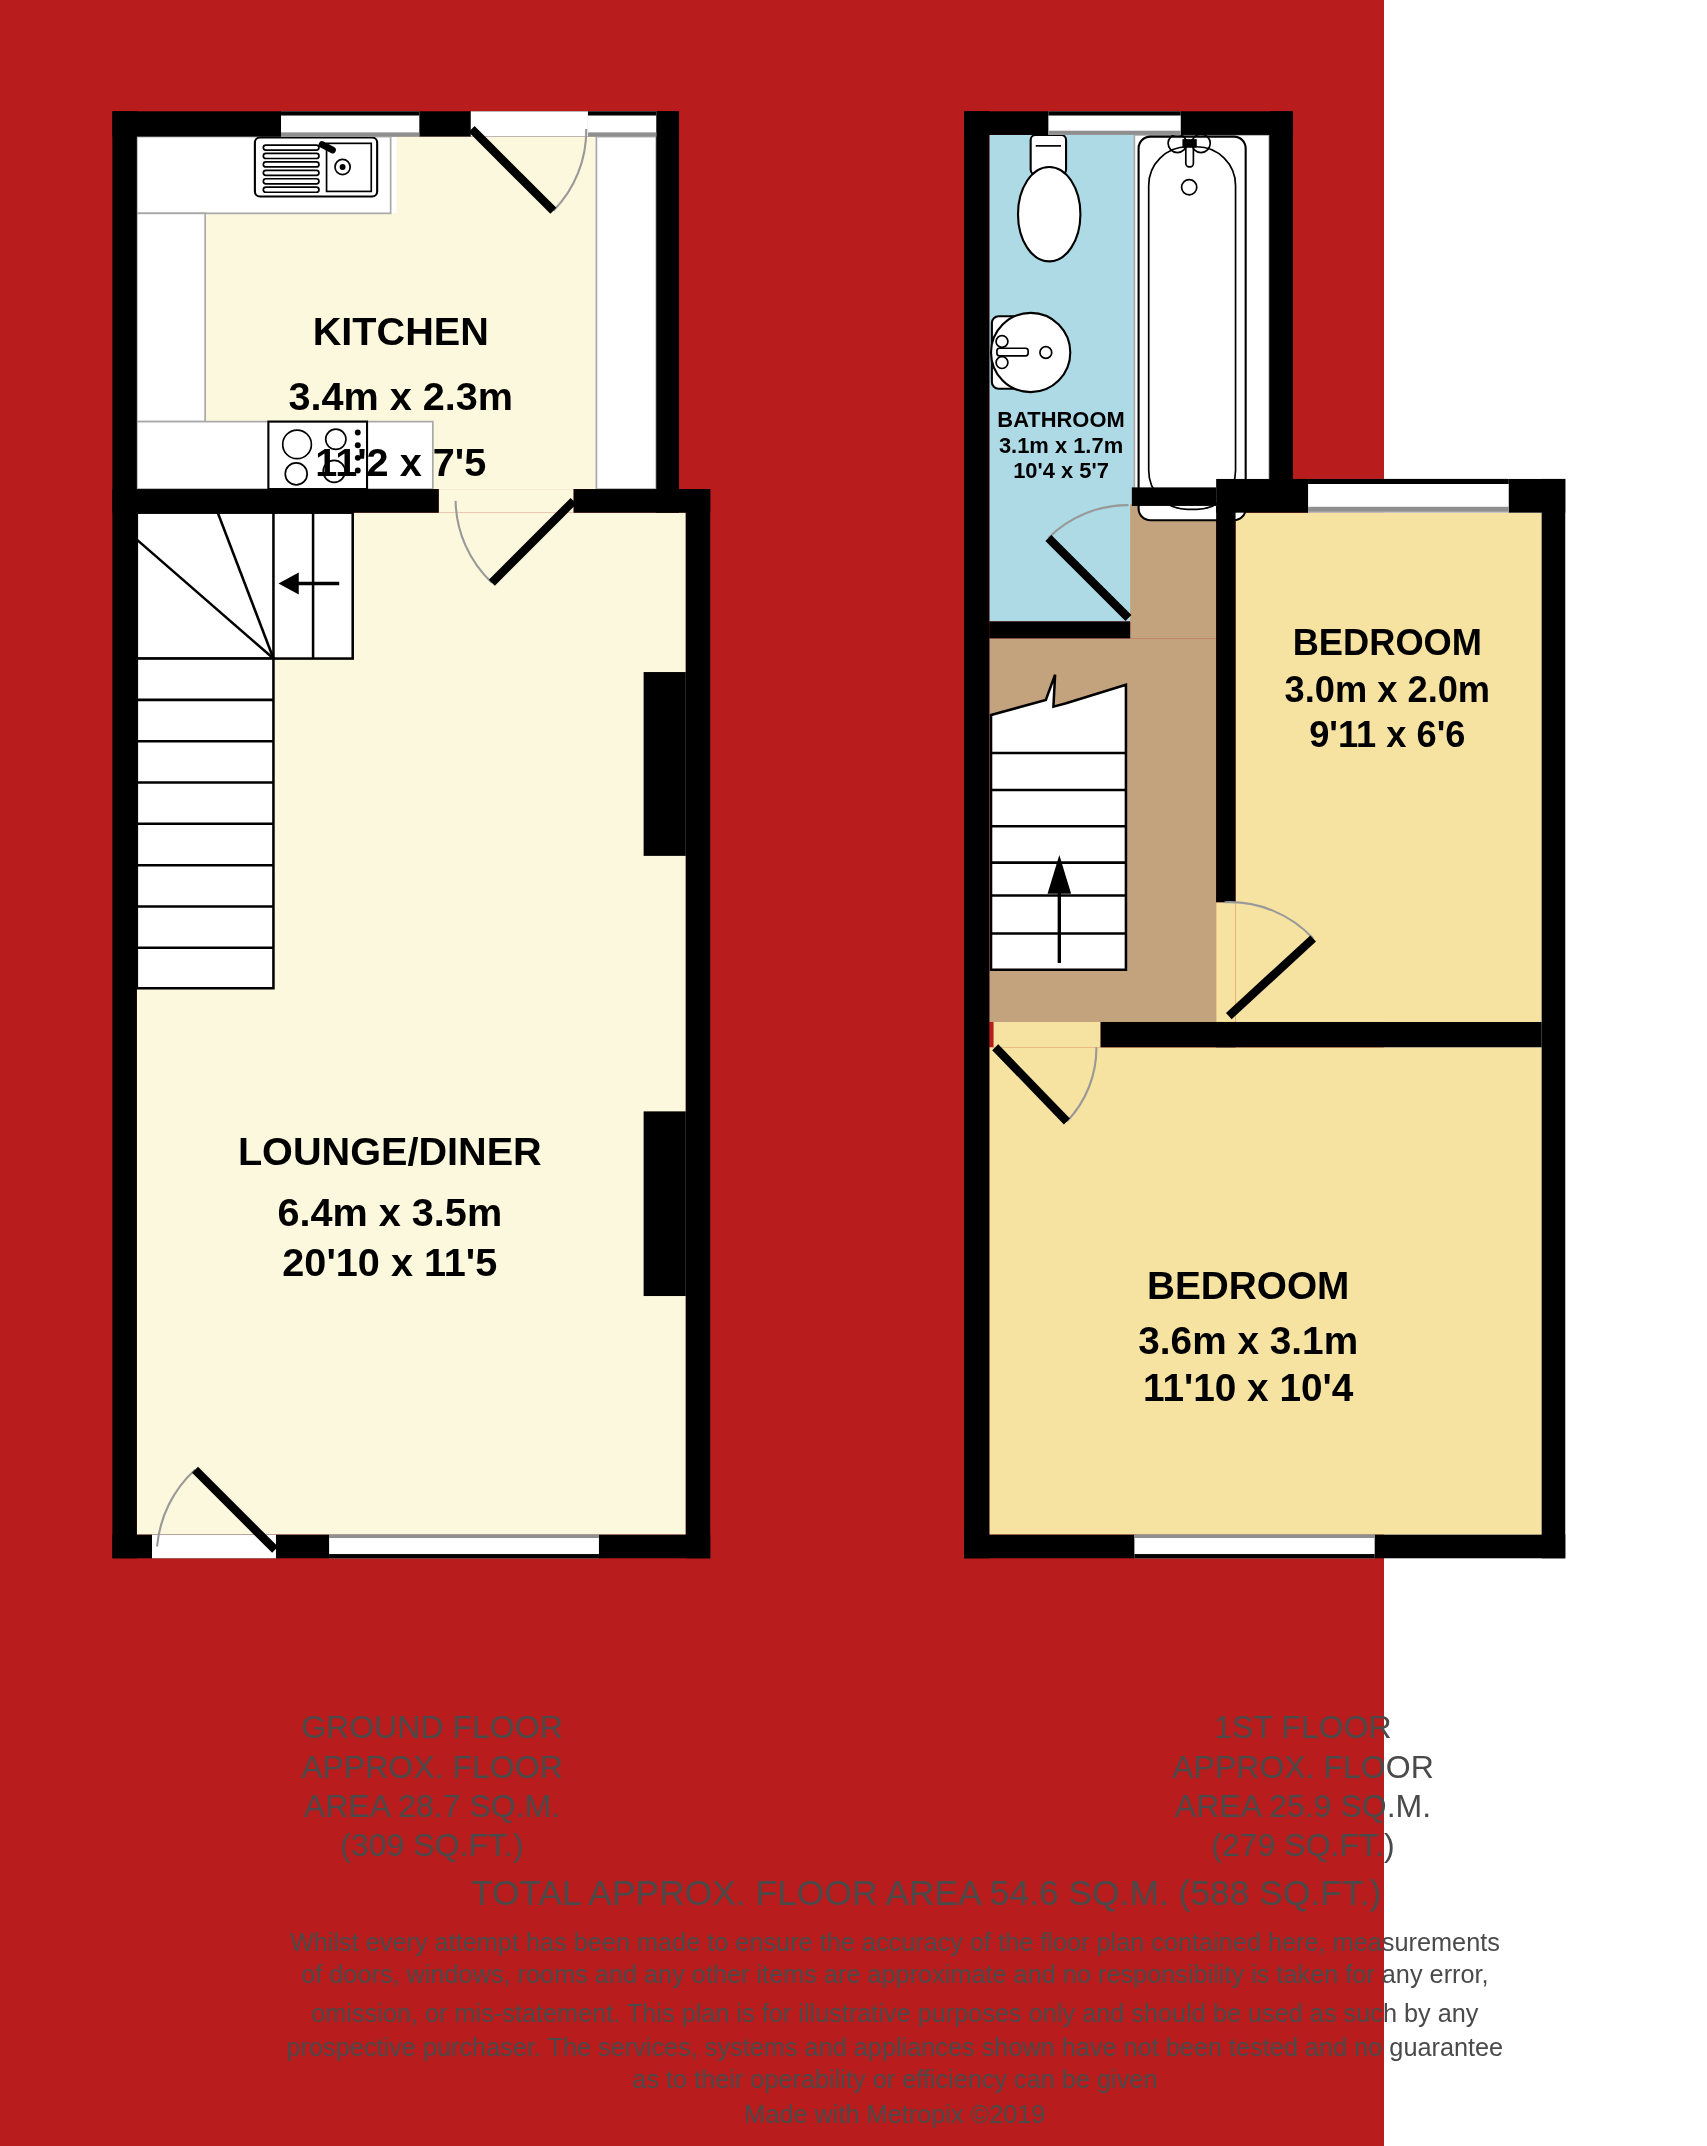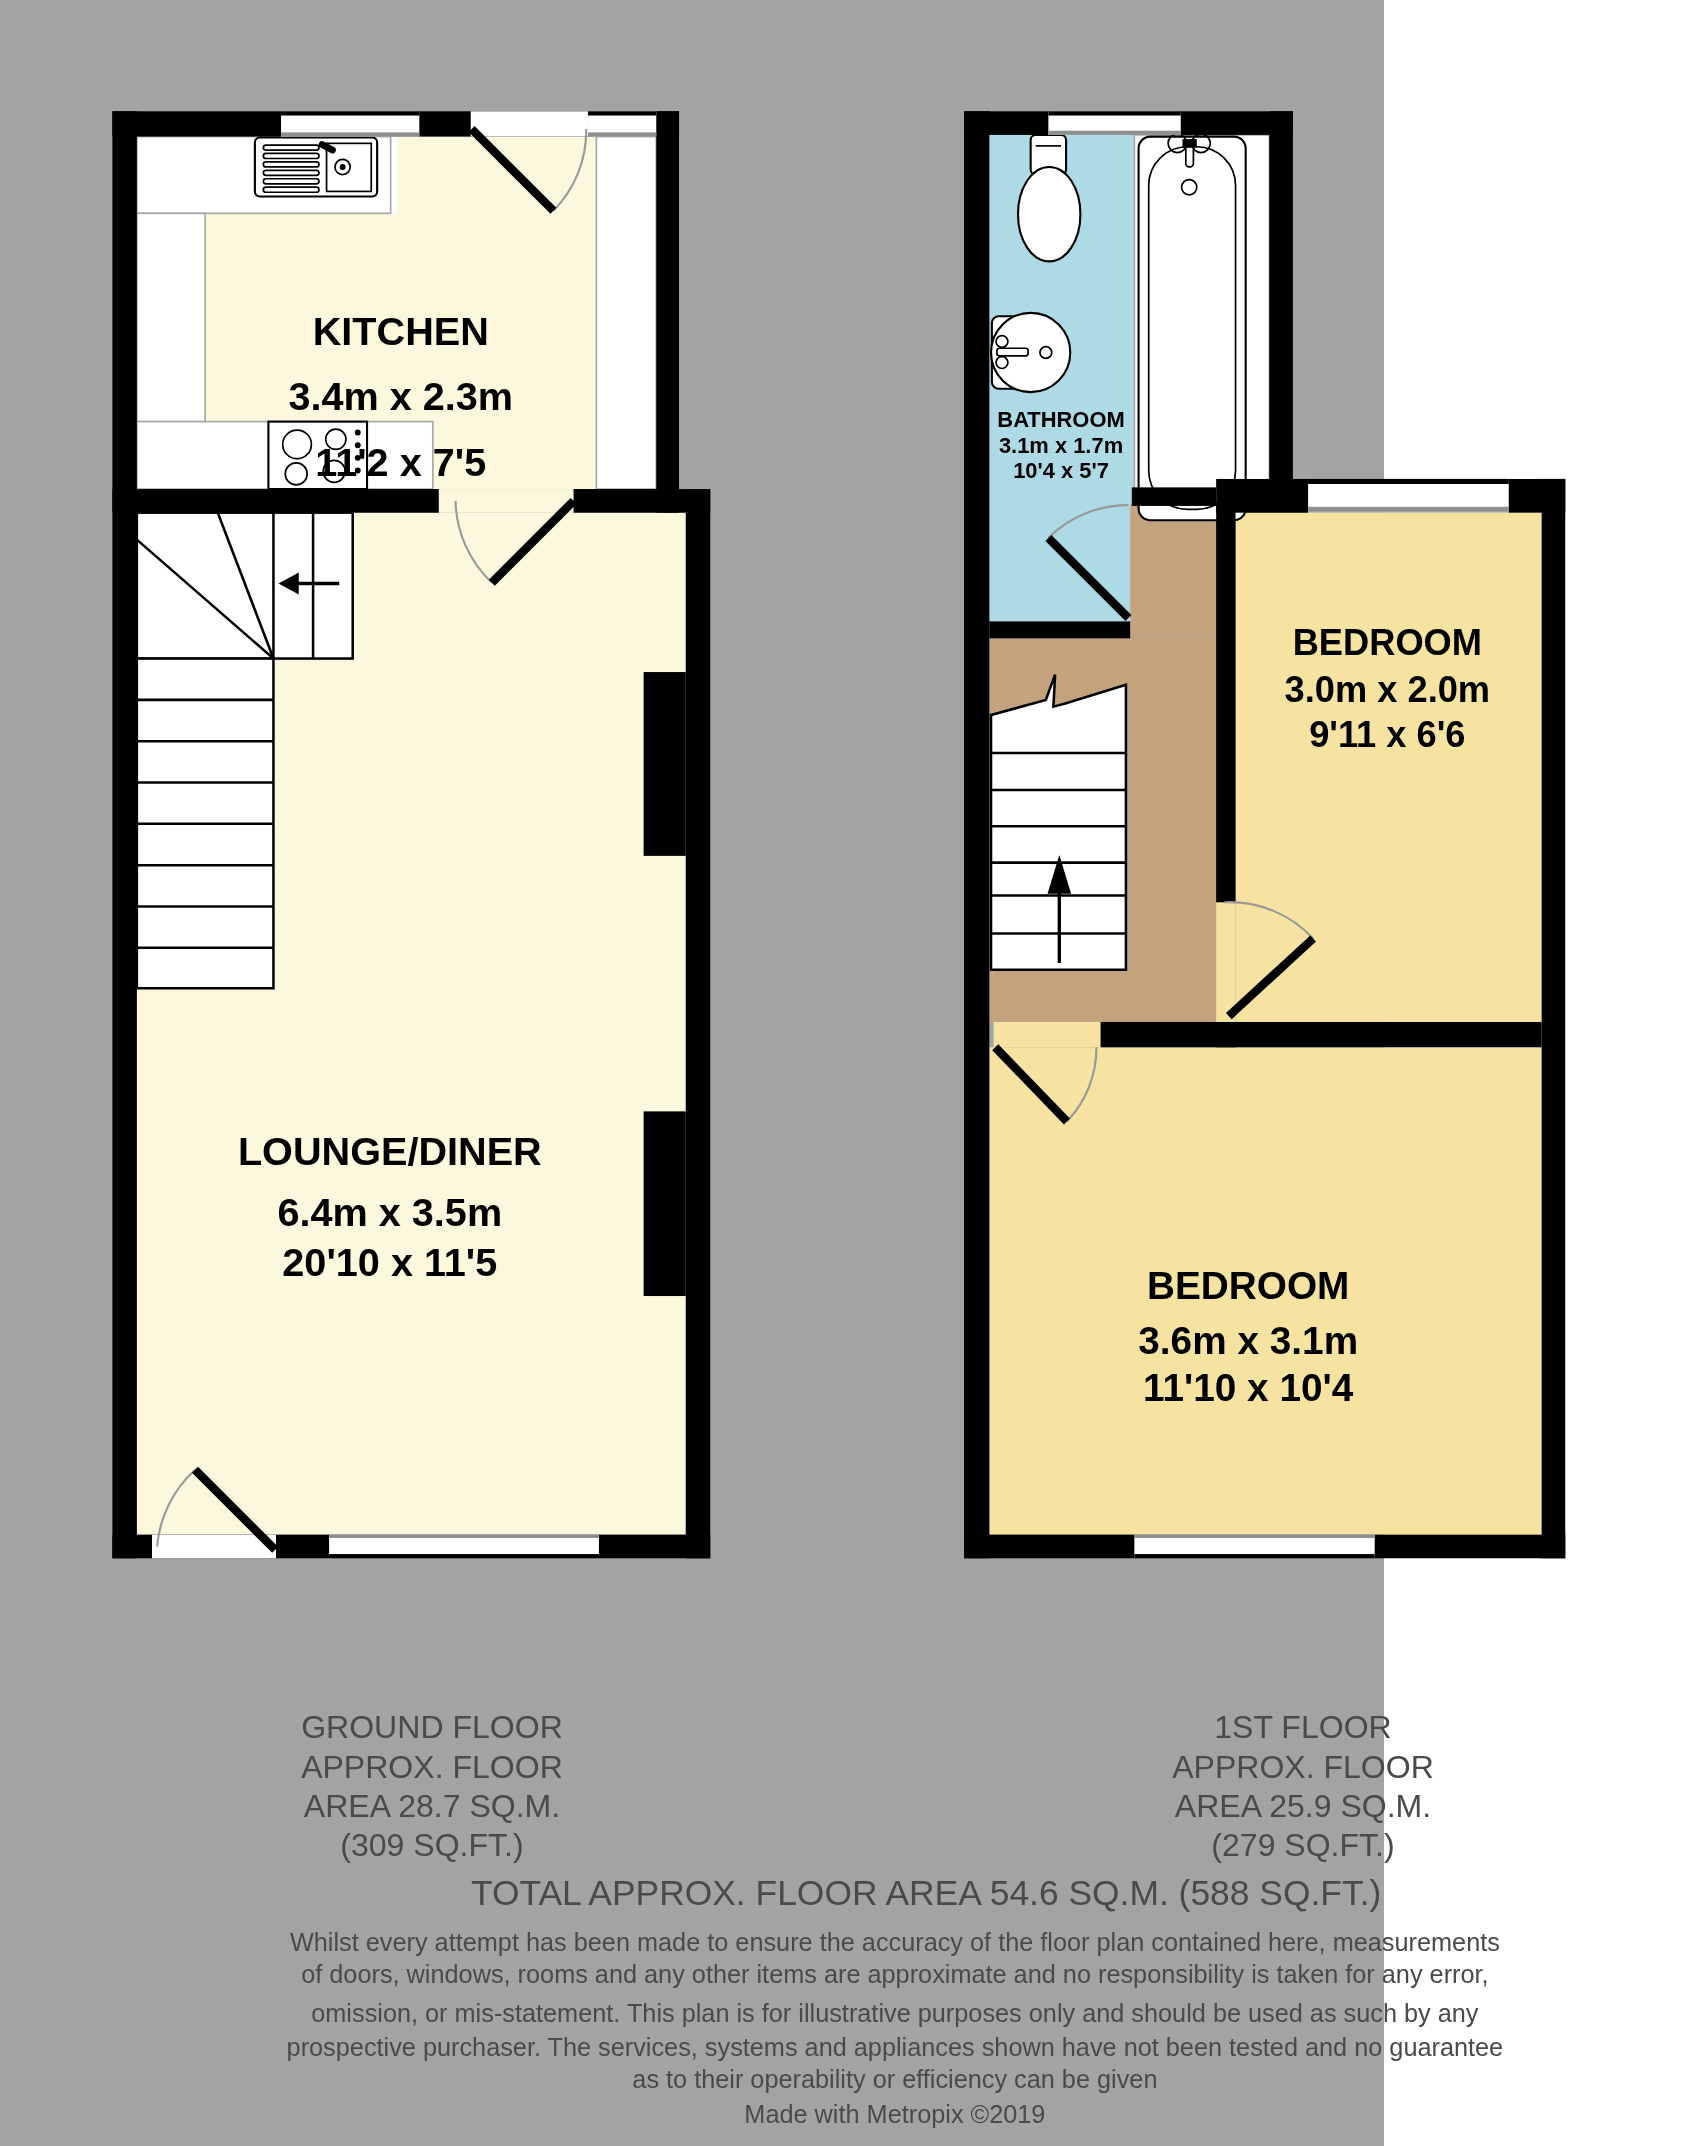--- a/index.html
+++ b/index.html
@@ -1,16 +1,16 @@
 <!DOCTYPE html>
 <html style="font-size:13.5px"><head>
 <meta charset="utf-8">
 <style>
   html,body{margin:0;padding:0;background:#ffffff;}
-  #canvas{position:relative;width:1384px;height:2146px;background:#a3a3a3;
+  #canvas{position:relative;width:1384px;height:2146px;background:#b91c1c;
           font-family:"Liberation Sans",sans-serif;text-align:center;}
   svg{display:block;}
   svg text{font-family:"Liberation Sans","DejaVu Sans",sans-serif;}
   .room-label{font-weight:bold;fill:#000000;text-anchor:middle;dominant-baseline:central;}
   .lbl-47{font-size:47px;}
   .lbl-46{font-size:46px;}
   .lbl-43{font-size:43px;}
   .lbl-26{font-size:26px;}
   .footer-line{fill:#4a4a4a;text-anchor:middle;dominant-baseline:central;font-size:38px;}
   .footer-total{fill:#4a4a4a;text-anchor:middle;dominant-baseline:central;font-size:42px;}

